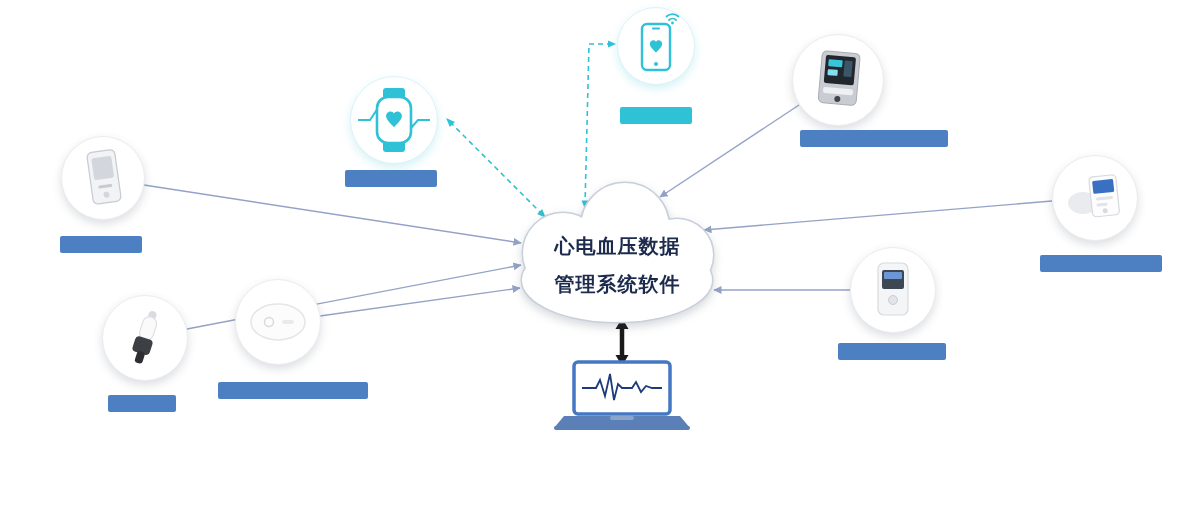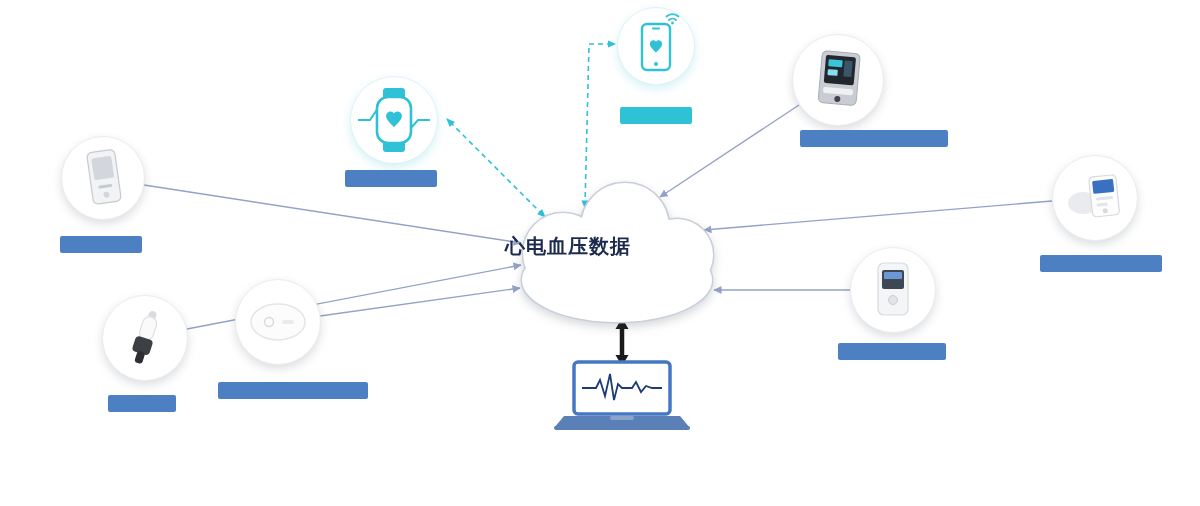--- a/index.html
+++ b/index.html
@@ -13,21 +13,21 @@
     border:1px solid #ececf1; box-shadow:0 4px 10px rgba(60,70,90,.18);
     display:flex; align-items:center; justify-content:center;
   }
   .circle.teal { border-color:#dcf3f7; box-shadow:0 4px 10px rgba(43,192,212,.20); }
 
   .label-bar { position:absolute; height:17px; border-radius:2px; font-size:12px; color:#fff; overflow:hidden; text-align:center; line-height:17px; }
 
   .cloud-wrap { position:absolute; left:505px; top:175px; width:225px; height:152px; }
   .cloud-wrap svg { filter:drop-shadow(0 4px 5px rgba(50,60,80,.20)); }
   .cloud-text {
-    position:absolute; left:0; top:52px; width:225px; text-align:left;
+    position:absolute; left:0; top:52px; width:225px; text-align:center;
     font-size:20px; font-weight:bold; color:#1c2b4d; line-height:38px; letter-spacing:1px;
   }
 
   .laptop { position:absolute; left:552px; top:358px; width:140px; height:80px; }
 </style>
 </head>
 <body>
 
 <div class="stage">
 
@@ -68,20 +68,21 @@
       </g>
       <g fill="#ffffff">
         <ellipse cx="112" cy="105" rx="95" ry="42"></ellipse>
         <circle cx="58" cy="78" r="40"></circle>
         <circle cx="120" cy="52" r="44"></circle>
         <circle cx="172" cy="80" r="36"></circle>
       </g>
     </svg>
     <div class="cloud-text">
       <div>心电血压数据</div>
+      <div>管理系统软件</div>
     </div>
   </div>
 
   <div class="circle teal" style="left:617px; top:7px; width:78px; height:78px;">
     <svg width="62" height="72" viewBox="0 0 62 72">
       <rect x="17" y="14" width="28" height="46" rx="5" fill="#fff" stroke="#2fc1d6" stroke-width="2.4"></rect>
       <rect x="27" y="17.5" width="8" height="2" rx="1" fill="#2fc1d6"></rect>
       <path d="M0 6.5 C -4.5 2 -7.2 -0.8 -7.2 -3.6 C -7.2 -6.3 -5 -7.8 -3.1 -7.8 C -1.6 -7.8 -0.5 -7 0 -5.9 C 0.5 -7 1.6 -7.8 3.1 -7.8 C 5 -7.8 7.2 -6.3 7.2 -3.6 C 7.2 -0.8 4.5 2 0 6.5 Z" transform="translate(31 37) scale(0.85)" fill="#2fc1d6"></path>
       <circle cx="31" cy="54" r="2" fill="#2fc1d6"></circle>
       <path d="M44 10 a5 5 0 0 1 7 0" fill="none" stroke="#2fc1d6" stroke-width="1.8" stroke-linecap="round"></path>

